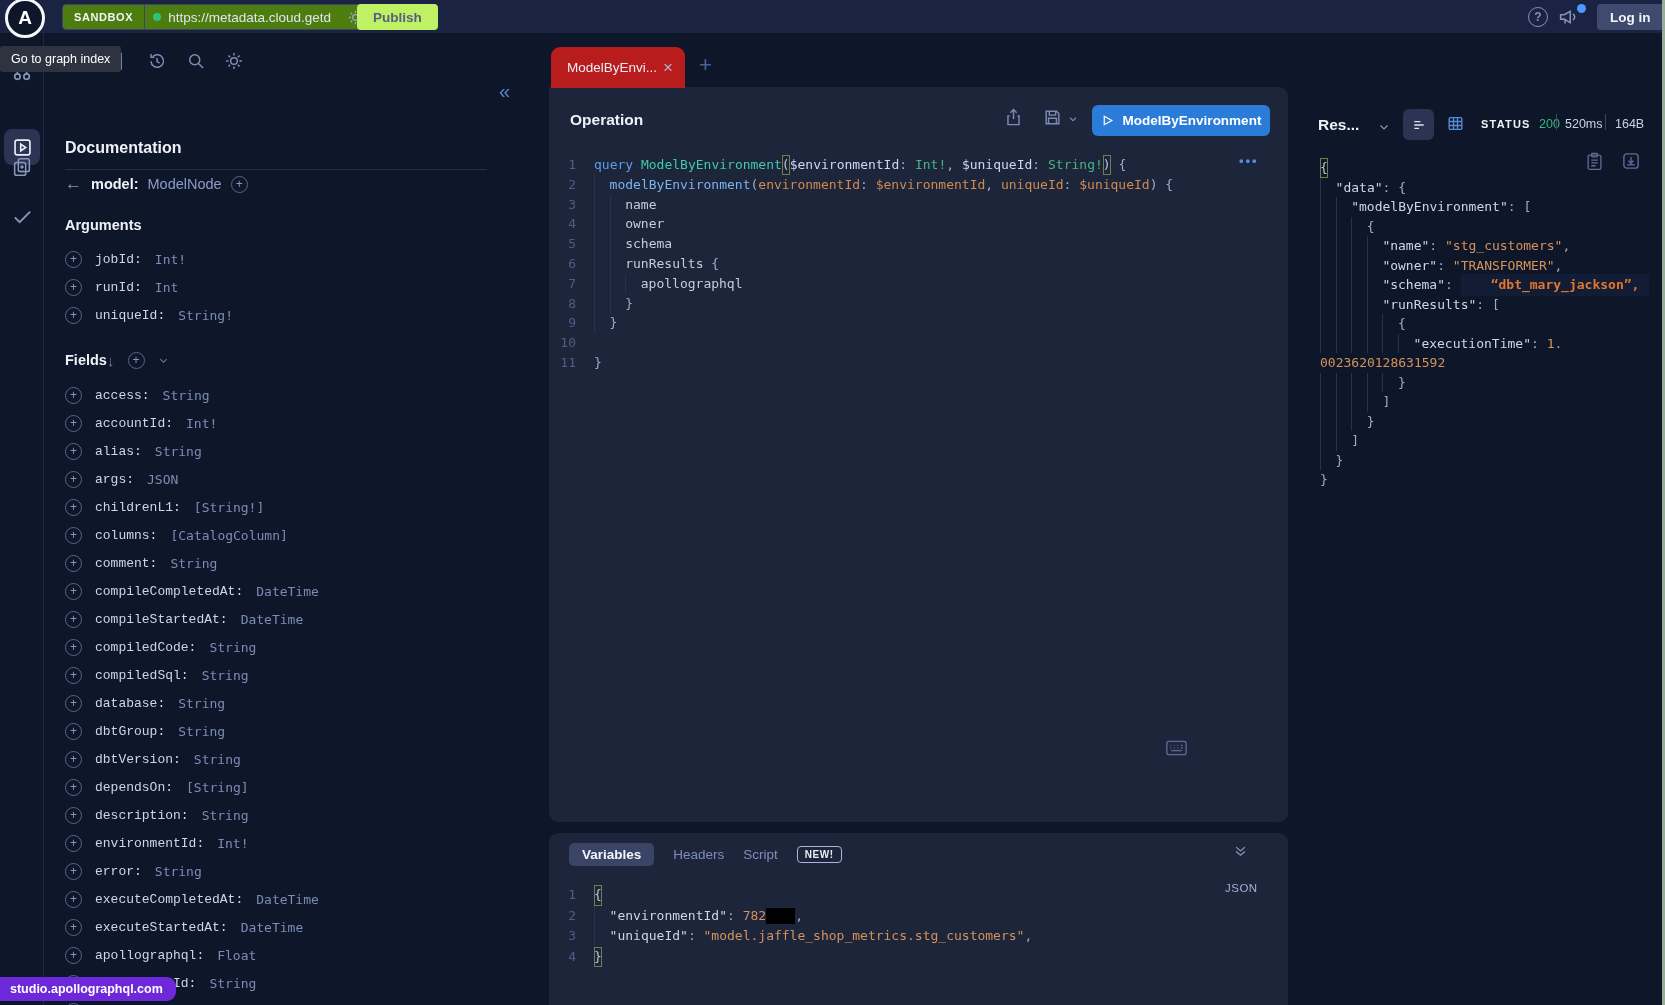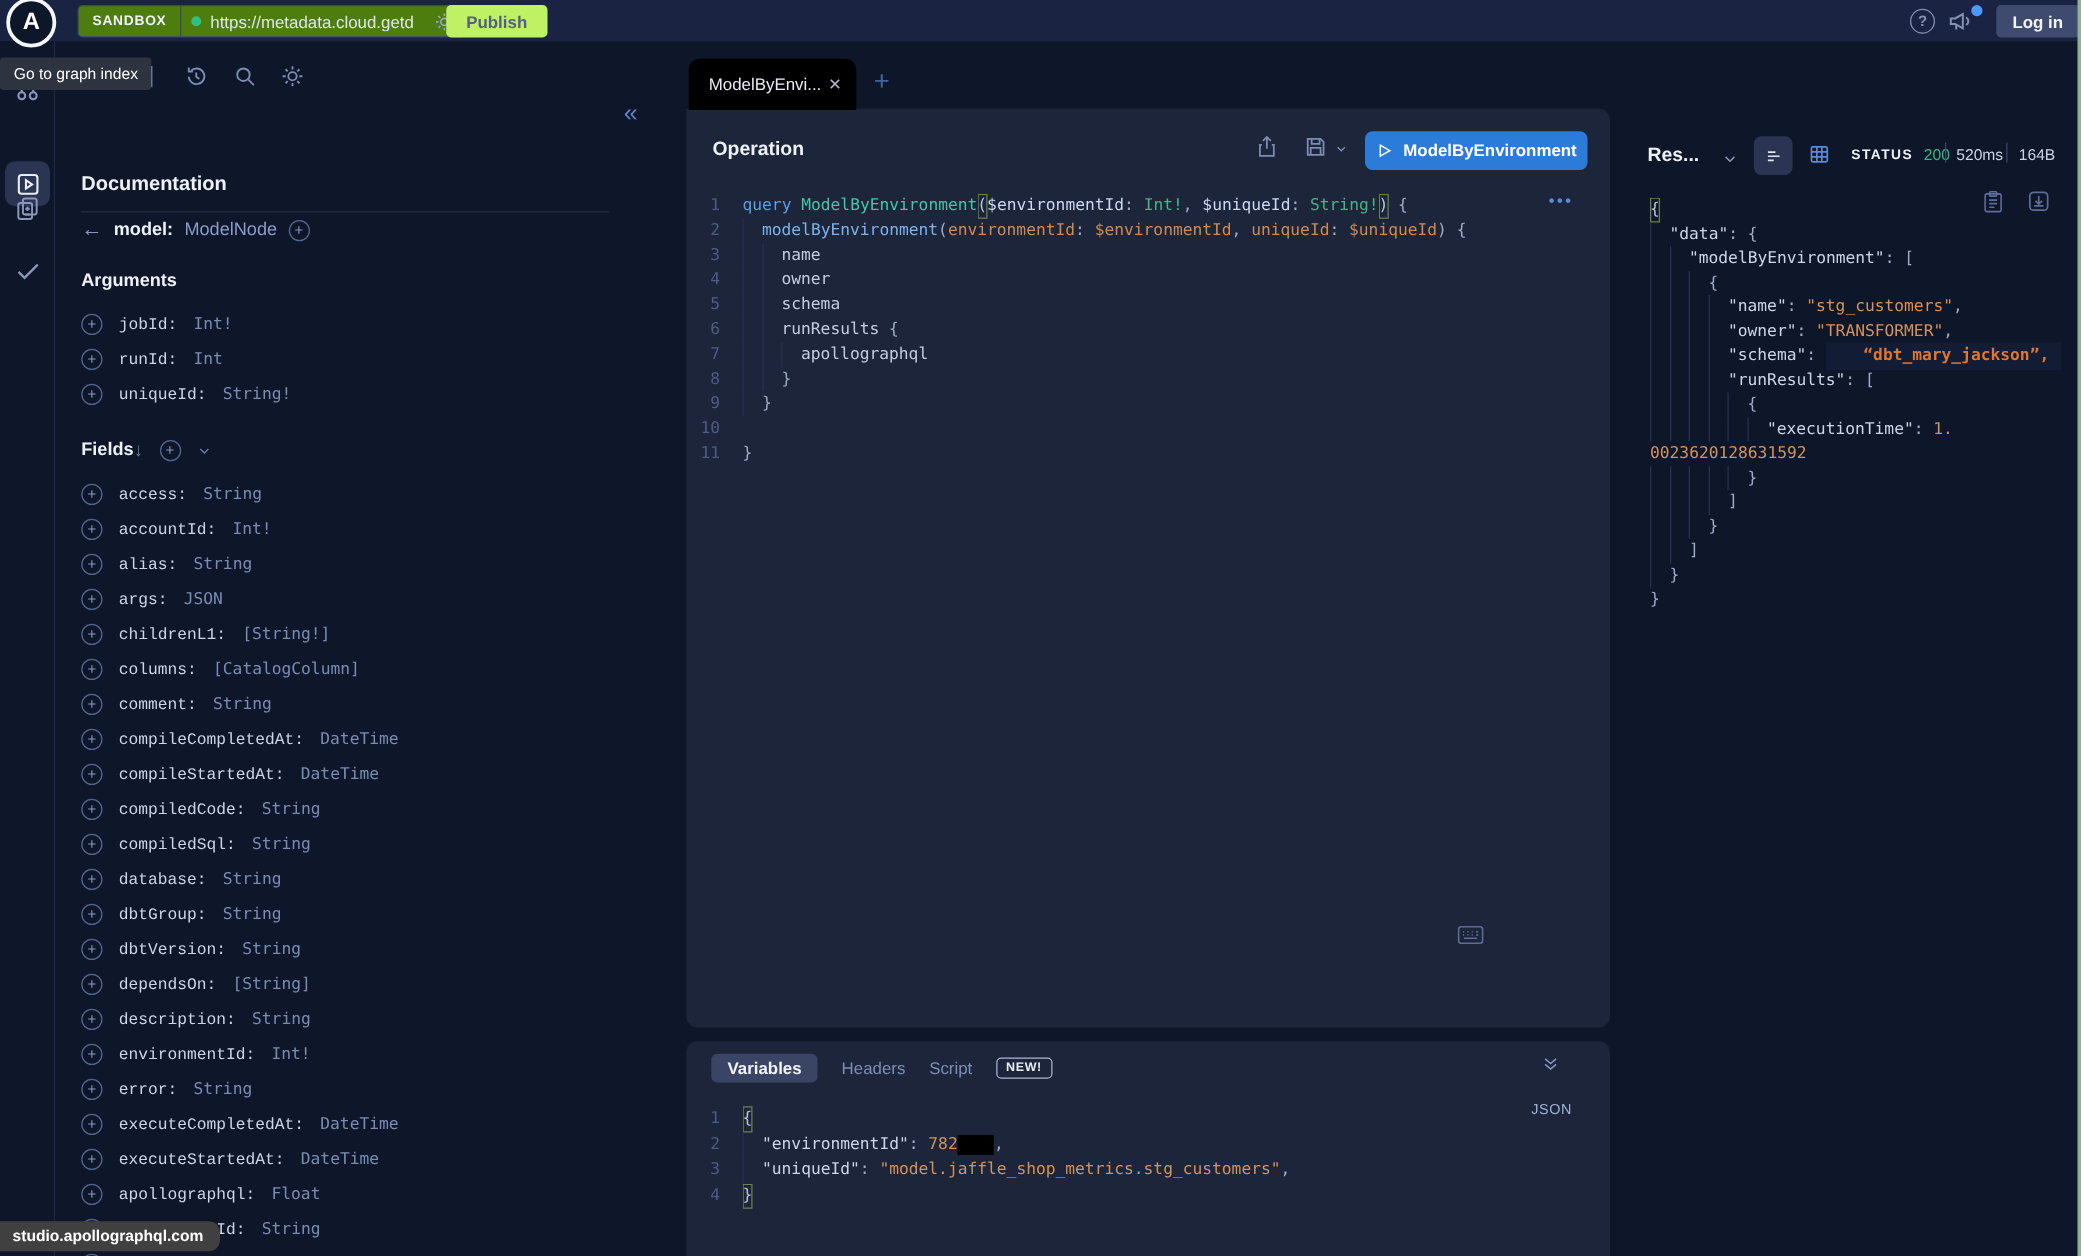--- a/index.html
+++ b/index.html
@@ -40,21 +40,21 @@
     position:absolute; left:1597px; top:4px; height:26px; padding:0 13px; border-radius:4px;
     background:#3e4a6e; color:#f2f5fa; font-weight:bold; font-size:13.5px; display:flex; align-items:center;
   }
 
   
   .tooltip {
     position:absolute; left:0; top:46px; height:26px; padding:0 11px; background:#2d333f;
     border-radius:3px; color:#fff; font-size:12.5px; display:flex; align-items:center; z-index:9;
   }
   .status-pill {
-    position:absolute; left:0; bottom:4px; height:24px; padding:0 13px 0 10px; background:#404040;
+    position:absolute; left:0; bottom:4px; height:24px; padding:0 13px 0 10px; background:#6d28d9;
     border-radius:0 9px 9px 0; color:#fff; font-size:12.5px; font-weight:bold;
     display:flex; align-items:center; z-index:9;
   }
 
   
   .rail { position:absolute; left:0; top:33px; bottom:0; width:44px; background:#0e1729; border-right:1px solid #1d2844; }
   .rail-ic { position:absolute; left:0; width:44px; display:flex; justify-content:center; color:#8a97ba; }
   .rail-sel { position:absolute; left:4px; top:96px; width:36px; height:36px; border-radius:8px; background:#2b3452;
     display:flex; align-items:center; justify-content:center; color:#e8edf6; }
 
@@ -73,21 +73,21 @@
   .plus-circle { width:17px; height:17px; border-radius:50%; border:1px solid #56668f; color:#8a97ba;
     display:flex; align-items:center; justify-content:center; font-size:12px; line-height:1; flex:none; }
   .plus-circle::after { content:"+"; margin-top:-1px; }
   .doc-list { position:absolute; left:21px; right:10px; }
   .frow { height:28px; display:flex; align-items:center; gap:13px; font-size:13px; }
   .fname { color:#ccd6ea; font-family:Liberation Mono, monospace; }
   .ftype { color:#7b8cb4; font-family:"DejaVu Sans Mono", monospace; }
 
   
   .tab {
-    position:absolute; left:551px; top:47px; width:134px; height:41px; background:#000000;
+    position:absolute; left:551px; top:47px; width:134px; height:41px; background:#b91c1c;
     border-radius:9px 9px 0 0; display:flex; align-items:center; padding:0 12px 0 16px; z-index:3;
   }
   .tab-label { font-size:13.5px; color:#e8edf6; flex:1; white-space:nowrap; overflow:hidden; }
   .tab-close { color:#aeb8d0; font-size:17px; margin-left:6px; }
   .newtab-btn { position:absolute; left:699px; top:52px; font-size:22px; color:#44639e; }
 
   
   .op-panel { position:absolute; left:549px; top:87px; width:739px; height:735px; background:#1c2539; border-radius:0 9px 9px 9px; }
   .panel-title { position:absolute; left:21px; top:24px; font-size:15.5px; font-weight:bold; color:#eef2f8; }
   .op-ic { position:absolute; color:#7c8cb4; }

